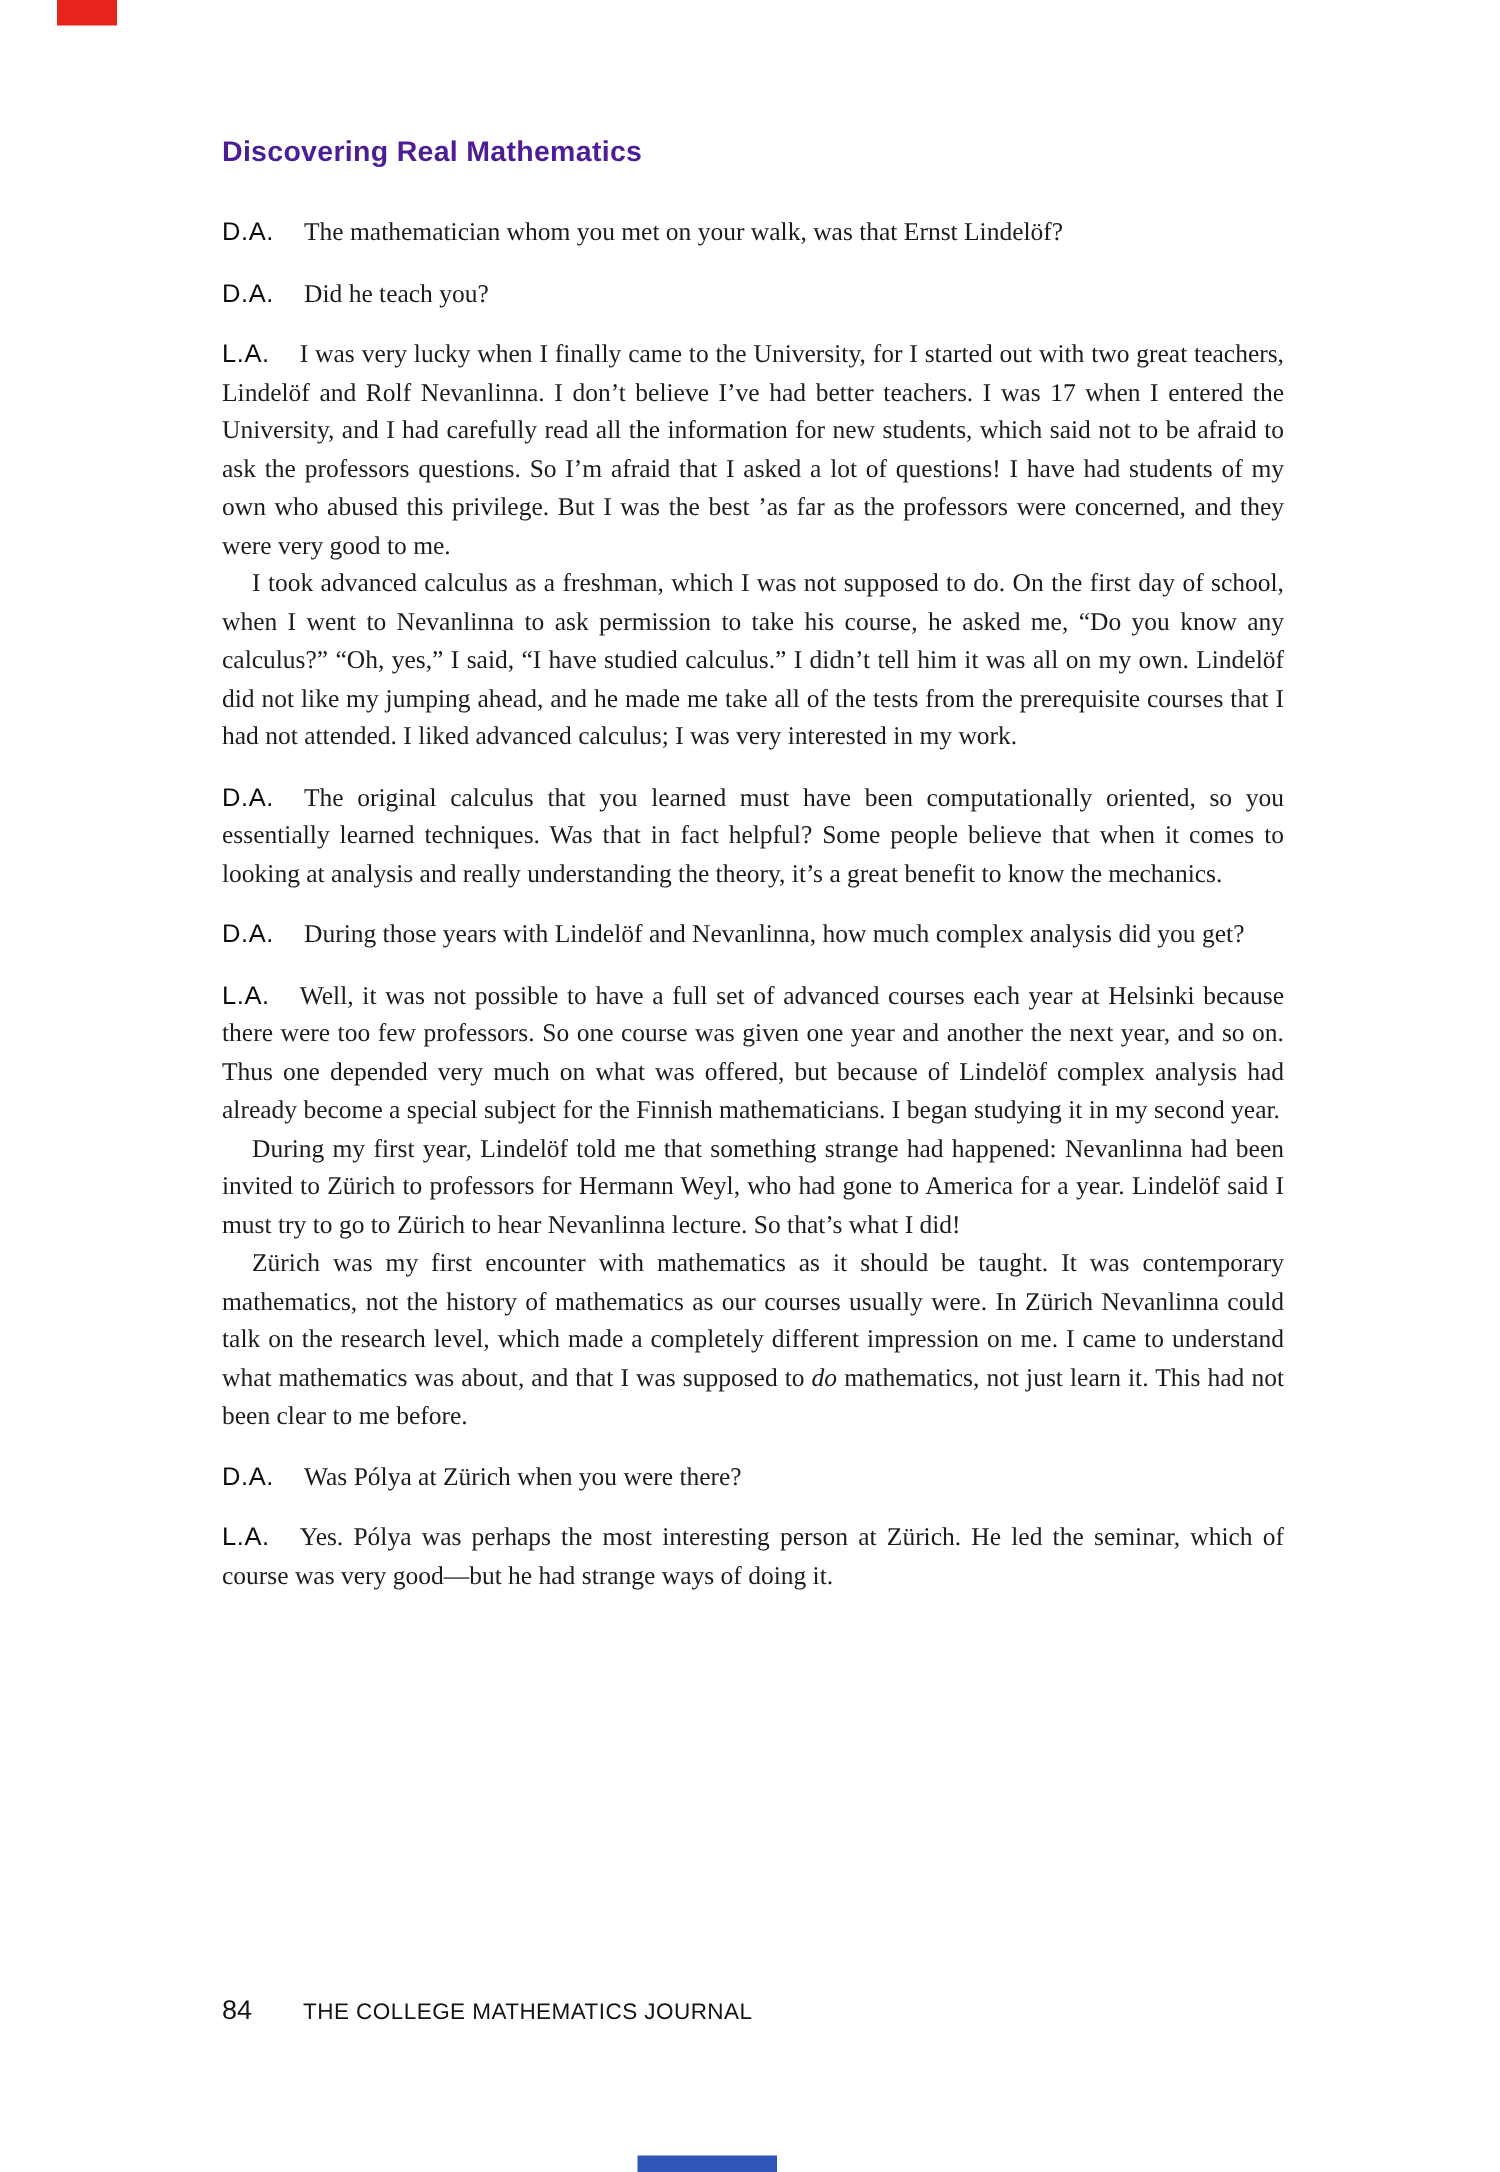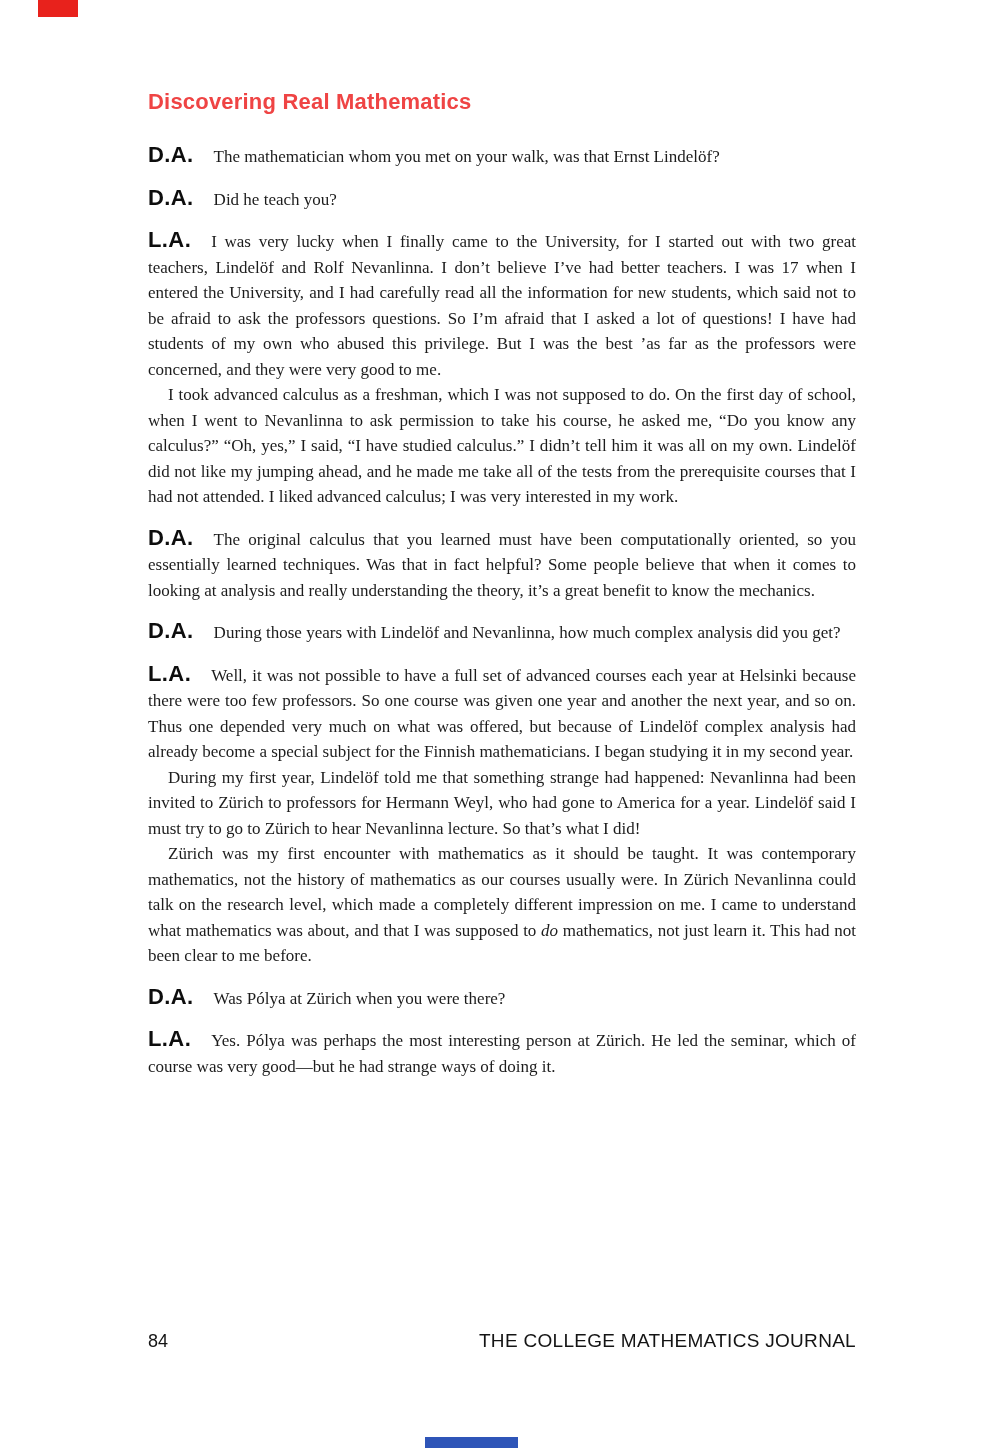--- a/index.html
+++ b/index.html
@@ -18,56 +18,57 @@
   .mark-blue { position: absolute; left: 425px; top: 1437px; width: 93px; height: 11px; }
 
   .content {
     position: absolute;
     left: 148px; top: 90px;
     width: 708px;
   }
   h1.doc-title {
     font-family: "Liberation Sans", sans-serif;
     font-weight: bold;
-    font-size: 22px;
+    font-size: 19px;
     line-height: 23px;
     letter-spacing: 0.2px;
-    color: #ef4444;
+    color: #4c1d95;
     margin: 0 0 29px 0;
   }
   .turn-block { margin: 0 0 15px 0; }
   .turn-block p {
     margin: 0;
     font-size: 17px;
     line-height: 25.5px;
     text-align: justify;
     color: #1c1c1c;
   }
   .turn-block p.cont { text-indent: 20px; }
   .spk {
     font-family: "Liberation Sans", sans-serif;
-    font-weight: bold;
-    font-size: 22px;
+    font-weight: normal;
+    font-size: 17px;
     letter-spacing: 0.4px;
     color: #0d0d0d;
     margin-right: 20px;
   }
   em { font-style: italic; }
 
   .footer {
     position: absolute;
     left: 148px; right: 144px; top: 1330px;
     display: flex;
-    justify-content: space-between;
+    justify-content: flex-start;
     align-items: baseline;
     font-family: "Liberation Sans", sans-serif;
     color: #141414;
+    gap: 34px;
   }
   .page-num { font-size: 18px; }
-  .journal  { font-size: 19px; letter-spacing: 0.3px; }
+  .journal  { font-size: 15px; letter-spacing: 0.3px; }
 </style>
 </head>
 <body>
 
 <div class="page">
 
   <div class="mark-red" style="background-color: rgb(232, 34, 28);"></div>
   <div class="mark-blue" style="background-color: rgb(46, 85, 184);"></div>
 
   <div class="content">

